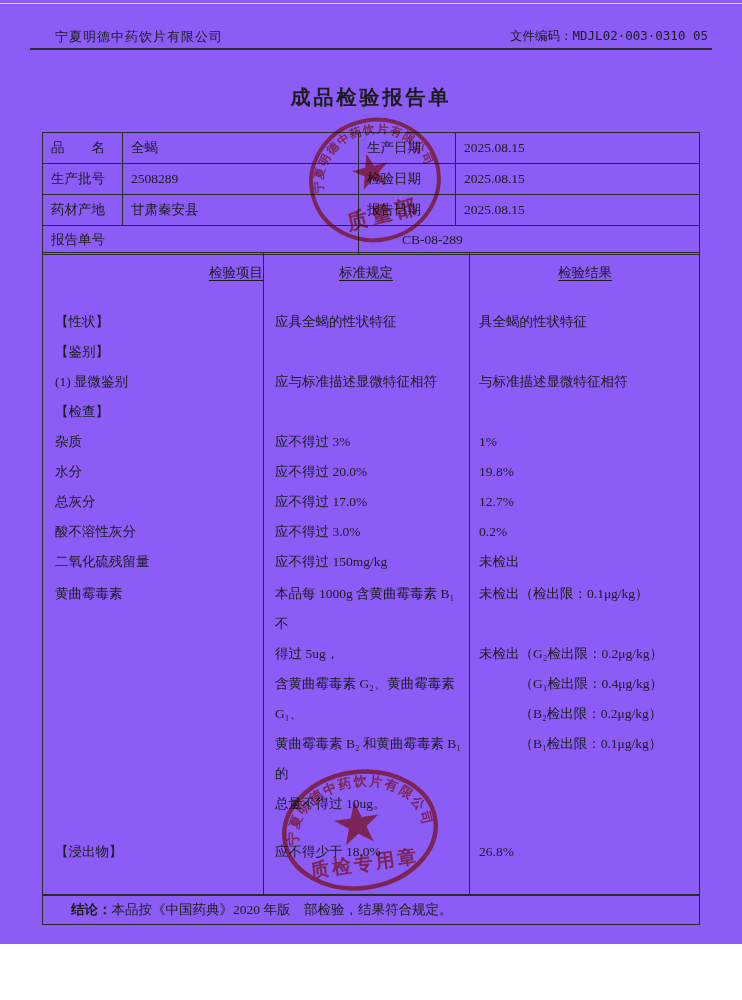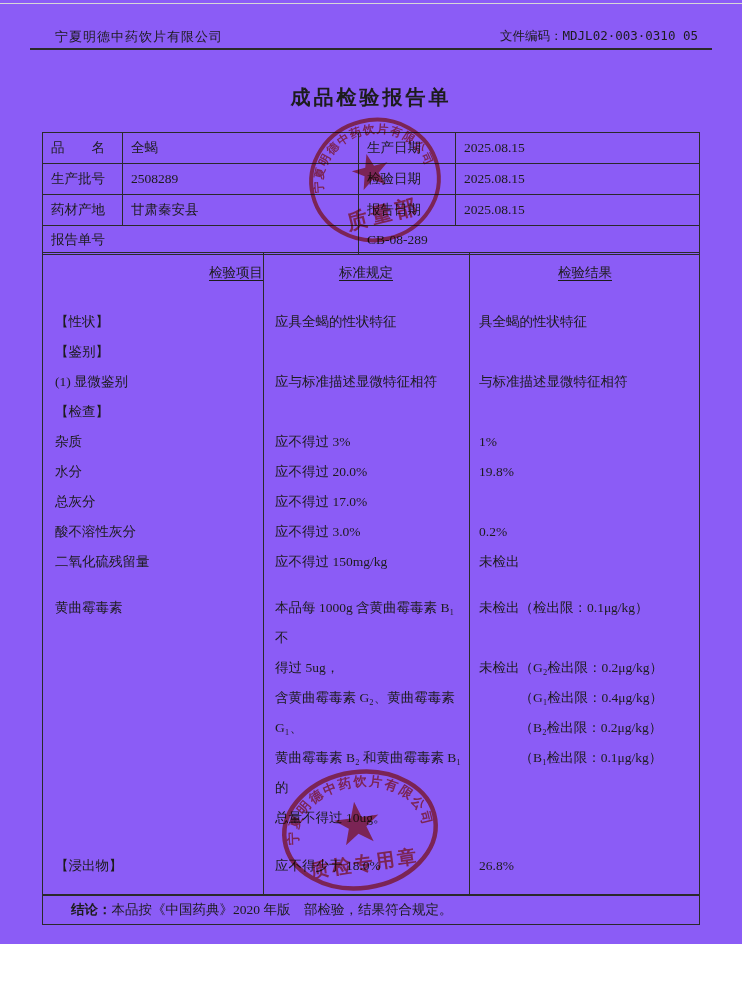--- a/index.html
+++ b/index.html
@@ -3,52 +3,52 @@
 <meta charset="utf-8">
 <style>
   * { margin:0; padding:0; box-sizing:border-box; }
   html,body { background:#fff; }
   .page {
     position:relative; width:742px; height:944px; background:#8b5cf6;
     font-family:"Liberation Serif","DejaVu Serif",serif; color:#1c1c1c; overflow:hidden;
   }
   .topline { position:absolute; left:0; top:3px; width:742px; height:1px; background:#d7d7d7; }
   .hdr-company { position:absolute; left:55px; top:28px; font-size:13px; letter-spacing:1px; }
-  .hdr-code { position:absolute; right:44px; top:28px; font-size:12.5px; font-family:"DejaVu Sans Mono","Liberation Mono",monospace; }
+  .hdr-code { position:absolute; right:34px; top:28px; font-size:12.5px; font-family:"DejaVu Sans Mono","Liberation Mono",monospace; }
   .hdr-rule { position:absolute; left:30px; top:48px; width:682px; height:2px; background:#2a2a2a; }
   .doc-title { position:absolute; left:0; top:84px; width:742px; text-align:center;
     font-size:20px; font-weight:bold; letter-spacing:3px; }
 
   
   .info-table { position:absolute; left:42px; top:132px; width:658px; border:1.6px solid #2a2a2a; background:transparent; }
   .info-row { display:grid; grid-template-columns:80px 236px 97px 245px; height:31px; border-bottom:1px solid #2a2a2a; }
   .info-row > div { padding:0 8px; display:flex; align-items:center; font-size:13.5px; }
   .info-row .c1 { border-right:1px solid #2a2a2a; }
   .info-row .c2 { border-right:1px solid #2a2a2a; }
   .info-row .c3 { border-right:1px solid #2a2a2a; }
-  .info-last { display:grid; grid-template-columns:316px 342px; height:28px; }
+  .info-last { display:grid; grid-template-columns:316px 342px; height:28px;gap:35px; }
   .info-last > div { padding:0 8px; display:flex; align-items:center; font-size:13.5px; }
   .info-last .c1 { border-right:1px solid #2a2a2a; }
 
   
   .main-table { position:absolute; left:42px; top:252px; width:658px; height:643px;
     border:1.6px solid #2a2a2a; }
   .vline { position:absolute; top:0; bottom:0; width:1px; background:#2a2a2a; }
   .vline.v1 { left:220px; } .vline.v2 { left:426px; }
   .mt-header { display:grid; grid-template-columns:220px 206px 232px; height:40px; align-items:center; }
   .mt-header span { font-size:13.5px; text-decoration:underline; text-underline-offset:3px; }
   .mt-header .h1 { padding-left:12px; text-align:right; }
   .mt-header .h2,.mt-header .h3 { text-align:center; }
   .mt-body { padding-top:14px; }
   .mt-row { display:grid; grid-template-columns:220px 206px 232px; }
   .mt-row > div { font-size:13.5px; line-height:30px; white-space:pre-line; }
   .mt-row .ci { padding-left:12px; }
   .mt-row .cs { padding-left:12px; }
   .mt-row .cr { padding-left:10px; }
-  .mt-row.aflatoxin { margin-top:16px; }
+  .mt-row.aflatoxin { margin-top:2px; }
   .mt-row.extract { margin-top:18px; }
 
   
   .conclusion { position:absolute; left:42px; top:895px; width:658px; height:30px;
     border:1.6px solid #2a2a2a; display:flex; align-items:center; padding-left:28px; font-size:13.5px; }
   .conclusion .lbl { font-weight:bold; }
 
   
   .sign-row { position:absolute; left:0; top:983px; width:742px; height:52px; }
   .sig-label { position:absolute; font-size:13.5px; top:12px; }
@@ -134,20 +134,21 @@
         <div class="cr">1%</div>
       </div>
       <div class="mt-row">
         <div class="ci">水分</div>
         <div class="cs">应不得过 20.0%</div>
         <div class="cr">19.8%</div>
       </div>
       <div class="mt-row">
         <div class="ci">总灰分</div>
         <div class="cs">应不得过 17.0%</div>
+        <div class="cr">12.7%</div>
       </div>
       <div class="mt-row">
         <div class="ci">酸不溶性灰分</div>
         <div class="cs">应不得过 3.0%</div>
         <div class="cr">0.2%</div>
       </div>
       <div class="mt-row">
         <div class="ci">二氧化硫残留量</div>
         <div class="cs">应不得过 150mg/kg</div>
         <div class="cr">未检出</div>

